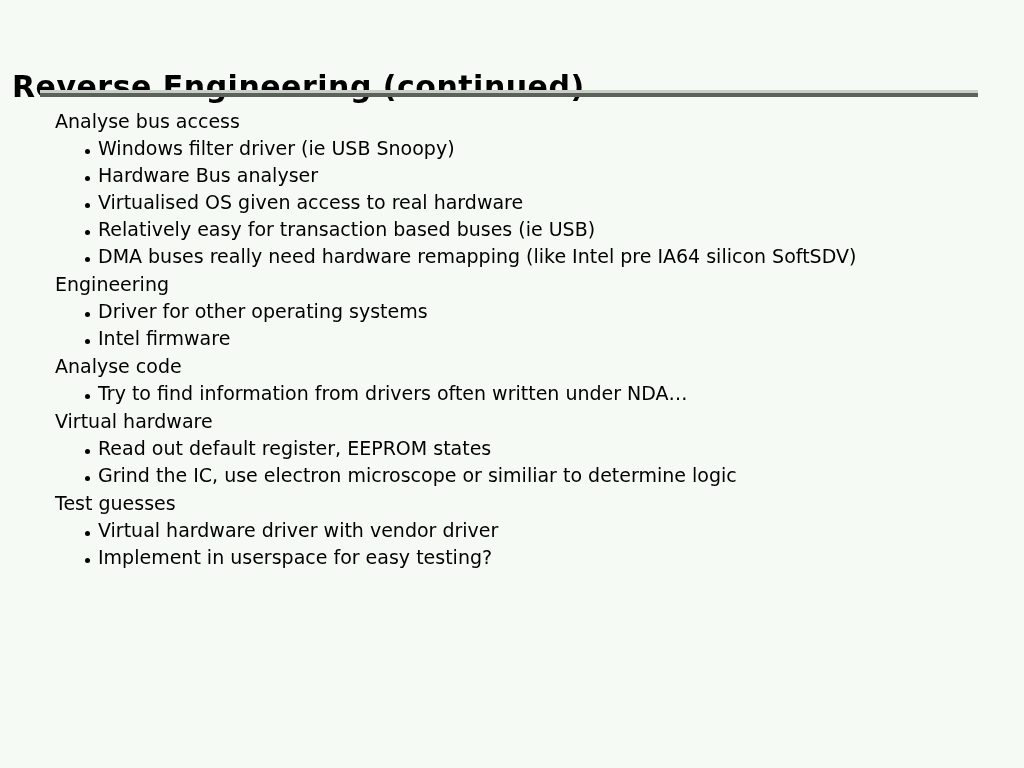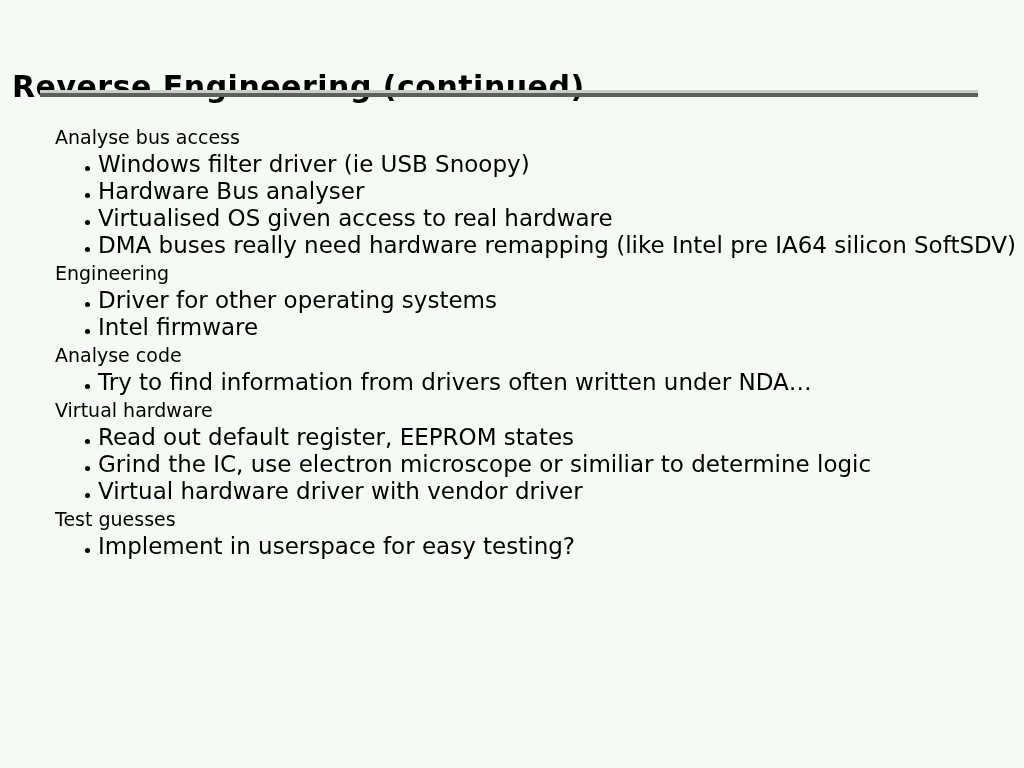--- a/index.html
+++ b/index.html
@@ -58,21 +58,21 @@
     top: 3px;
     left: 0;
     width: 100%;
     height: 4px;
     background: #5b6259;
   }
 
   
   .body-content {
     position: absolute;
-    top: 123px;
+    top: 107px;
     left: 55px;
     width: 940px;
   }
 
   .bullet-line {
     display: flex;
     align-items: baseline;
     color: #000000;
     font-family: "DejaVu Sans", sans-serif;
     white-space: nowrap;
@@ -81,21 +81,21 @@
   
   .level-0 {
     font-size: 19px;
     line-height: 27px;
     padding-left: 0;
     margin-top: 1px;
   }
 
   
   .level-1 {
-    font-size: 23px;
+    font-size: 19px;
     line-height: 27px;
     padding-left: 30px;
   }
 
   .bullet-marker {
     flex: 0 0 auto;
     width: 13px;
     display: inline-block;
     position: relative;
   }
@@ -144,20 +144,26 @@
       <div class="bullet-line level-1">
         <span class="bullet-marker">
           <span class="dot"></span>
         </span>
         <span class="bullet-text">Virtualised OS given access to real hardware</span>
       </div>
       <div class="bullet-line level-1">
         <span class="bullet-marker">
           <span class="dot"></span>
         </span>
+        <span class="bullet-text">Relatively easy for transaction based buses (ie USB)</span>
+      </div>
+      <div class="bullet-line level-1">
+        <span class="bullet-marker">
+          <span class="dot"></span>
+        </span>
         <span class="bullet-text">DMA buses really need hardware remapping (like Intel pre IA64 silicon SoftSDV)</span>
       </div>
       <div class="bullet-line level-0">
         <span class="bullet-text">Engineering</span>
       </div>
       <div class="bullet-line level-1">
         <span class="bullet-marker">
           <span class="dot"></span>
         </span>
         <span class="bullet-text">Driver for other operating systems</span>
@@ -185,29 +191,29 @@
           <span class="dot"></span>
         </span>
         <span class="bullet-text">Read out default register, EEPROM states</span>
       </div>
       <div class="bullet-line level-1">
         <span class="bullet-marker">
           <span class="dot"></span>
         </span>
         <span class="bullet-text">Grind the IC, use electron microscope or similiar to determine logic</span>
       </div>
+      <div class="bullet-line level-0">
+        <span class="bullet-text">Test guesses</span>
+      </div>
       <div class="bullet-line level-1">
         <span class="bullet-marker">
           <span class="dot"></span>
         </span>
         <span class="bullet-text">Virtual hardware driver with vendor driver</span>
       </div>
-      <div class="bullet-line level-0">
-        <span class="bullet-text">Test guesses</span>
-      </div>
       <div class="bullet-line level-1">
         <span class="bullet-marker">
           <span class="dot"></span>
         </span>
         <span class="bullet-text">Implement in userspace for easy testing?</span>
       </div>
     </div>
 
 </div>
 

